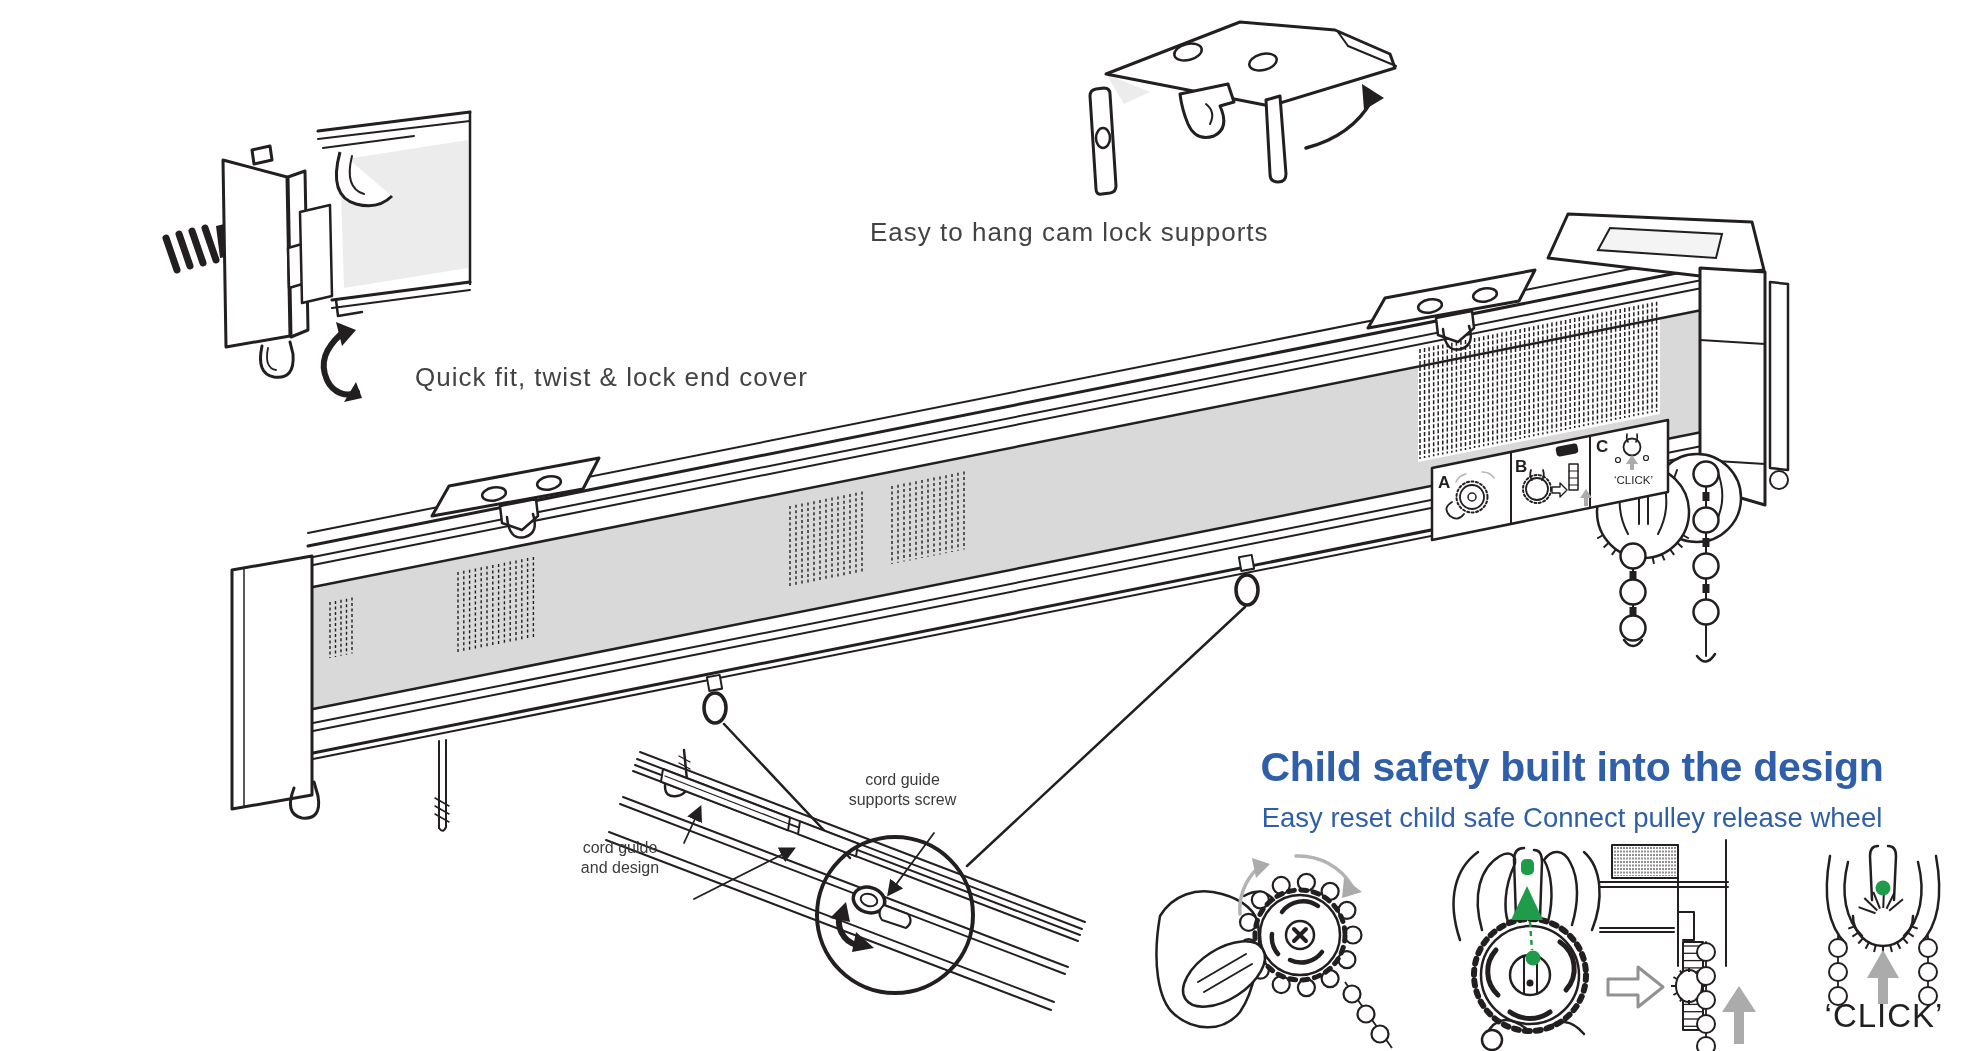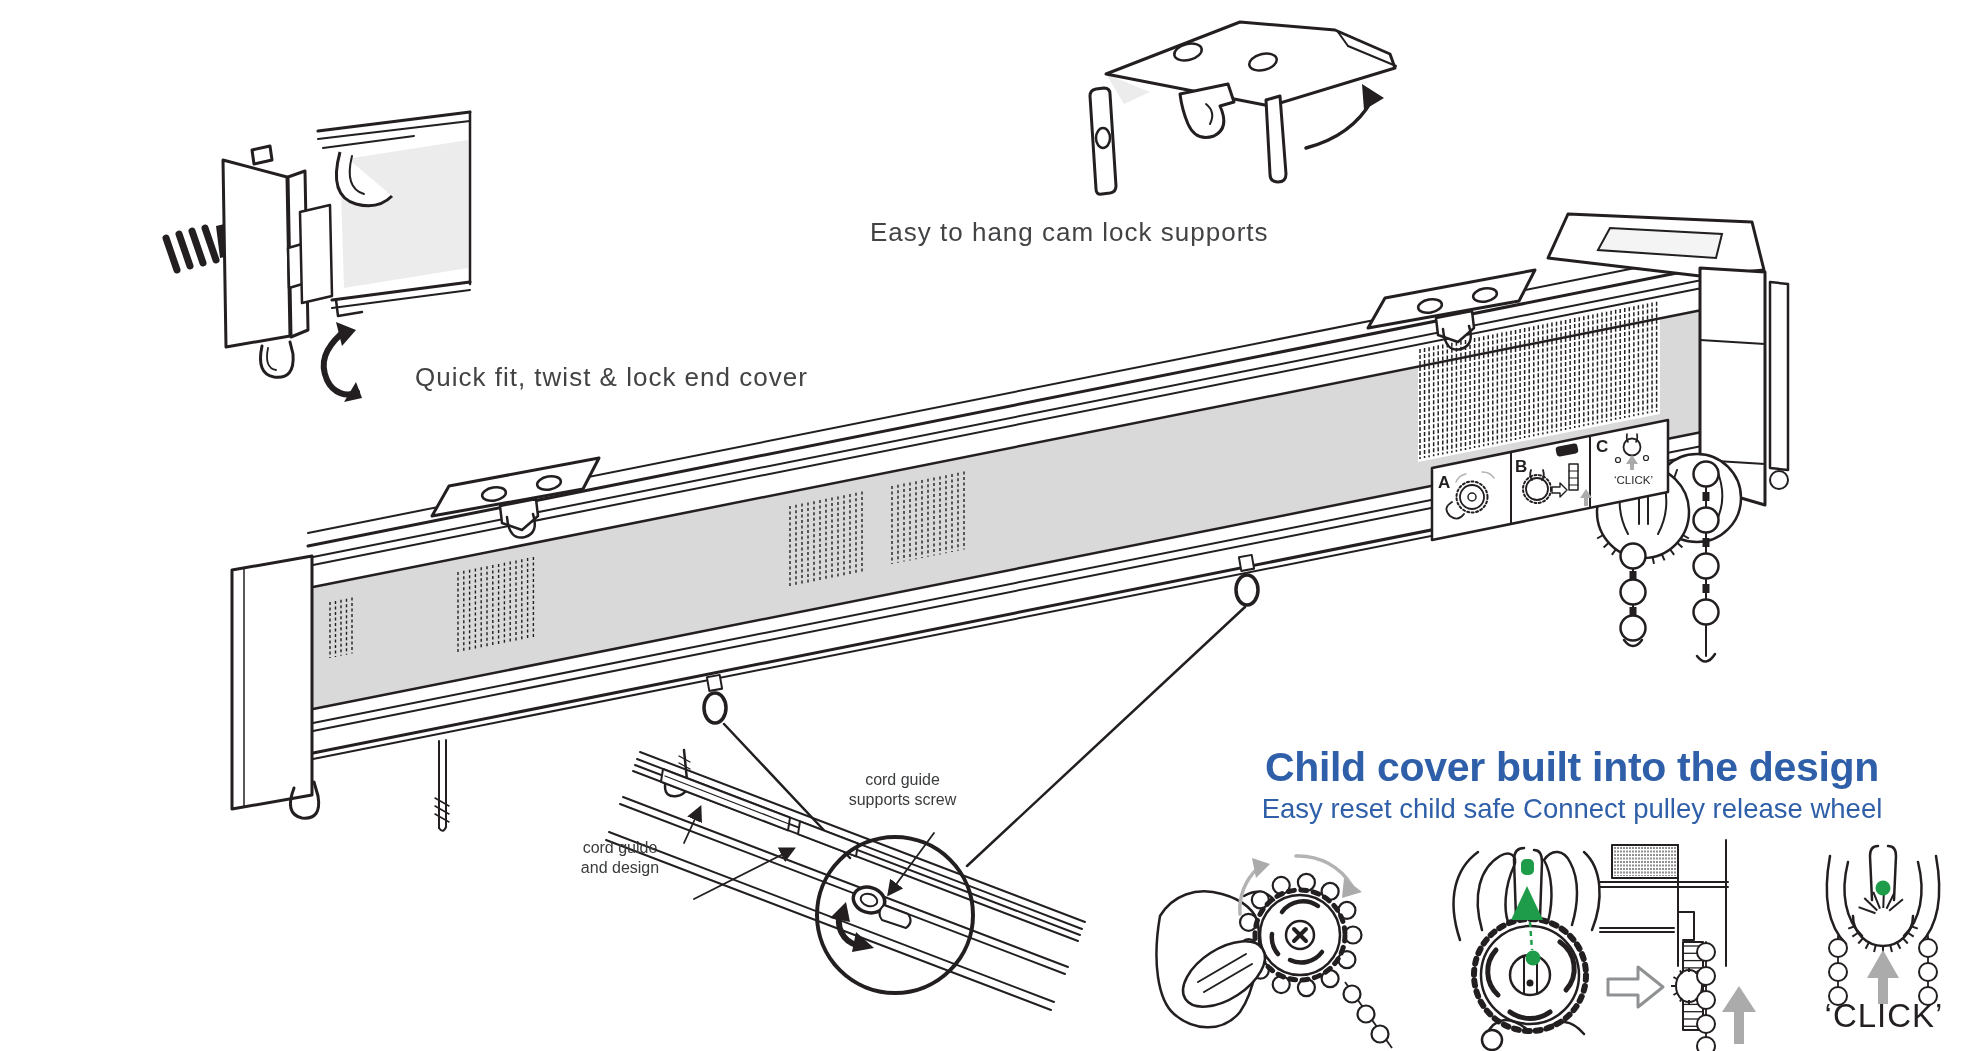--- a/index.html
+++ b/index.html
@@ -4,21 +4,21 @@
 <style>
   html,body{margin:0;padding:0;background:#ffffff;}
   .canvas{position:relative;width:1980px;height:1051px;background:#ffffff;overflow:hidden;
           font-family:"Liberation Sans",sans-serif;}
   .art{position:absolute;left:0;top:0;}
   svg text{font-family:"Liberation Sans",sans-serif;fill:#231f20;}
   .txt{position:absolute;}
   .cap{font-size:26px;letter-spacing:1px;color:#424345;white-space:nowrap;}
   .cs-wrap{position:absolute;left:1232px;top:744px;width:680px;text-align:center;color:#2e5fa8;}
   .cs-h{font-size:41px;font-weight:700;letter-spacing:-0.3px;}
-  .cs-s{font-size:27.5px;margin-top:2px;}
+  .cs-s{font-size:27.5px;margin-top:11px;}
   .lbl{font-size:16px;line-height:1.26;text-align:center;color:#3a3b3d;}
   .click-big{position:absolute;left:1814px;top:997px;width:140px;text-align:center;
              font-size:33px;letter-spacing:1px;color:#231f20;white-space:nowrap;}
   
   .ln{stroke:#231f20;fill:none;stroke-linecap:round;stroke-linejoin:round;}
   .wh{stroke:#231f20;fill:#ffffff;stroke-linejoin:round;}
   .gy{fill:#d9d9d9;stroke:none;}
   .lg{fill:#ececec;stroke:none;}
   .blk{fill:#231f20;stroke:none;}
   .grn{fill:#1f9c49;stroke:none;}
@@ -584,21 +584,21 @@
       </g>
     </g>
   </g>
 </svg>
 
 <div class="txt cap" style="left:870px;top:217px;">Easy to hang cam lock supports</div>
 
 <div class="txt cap" style="left:415px;top:362px;">Quick fit, twist &amp; lock end cover</div>
 
 <div class="cs-wrap">
-  <div class="cs-h">Child cover built into the design</div>
+  <div class="cs-h">Child safety built into the design</div>
   <div class="cs-s">Easy reset child safe Connect pulley release wheel</div>
 </div>
 
 <div class="txt lbl" style="left:795px;top:770px;width:215px;">
   <div>cord guide</div>
   <div>supports screw</div>
 </div>
 
 <div class="txt lbl" style="left:545px;top:838px;width:150px;">
   <div>cord guide</div>

